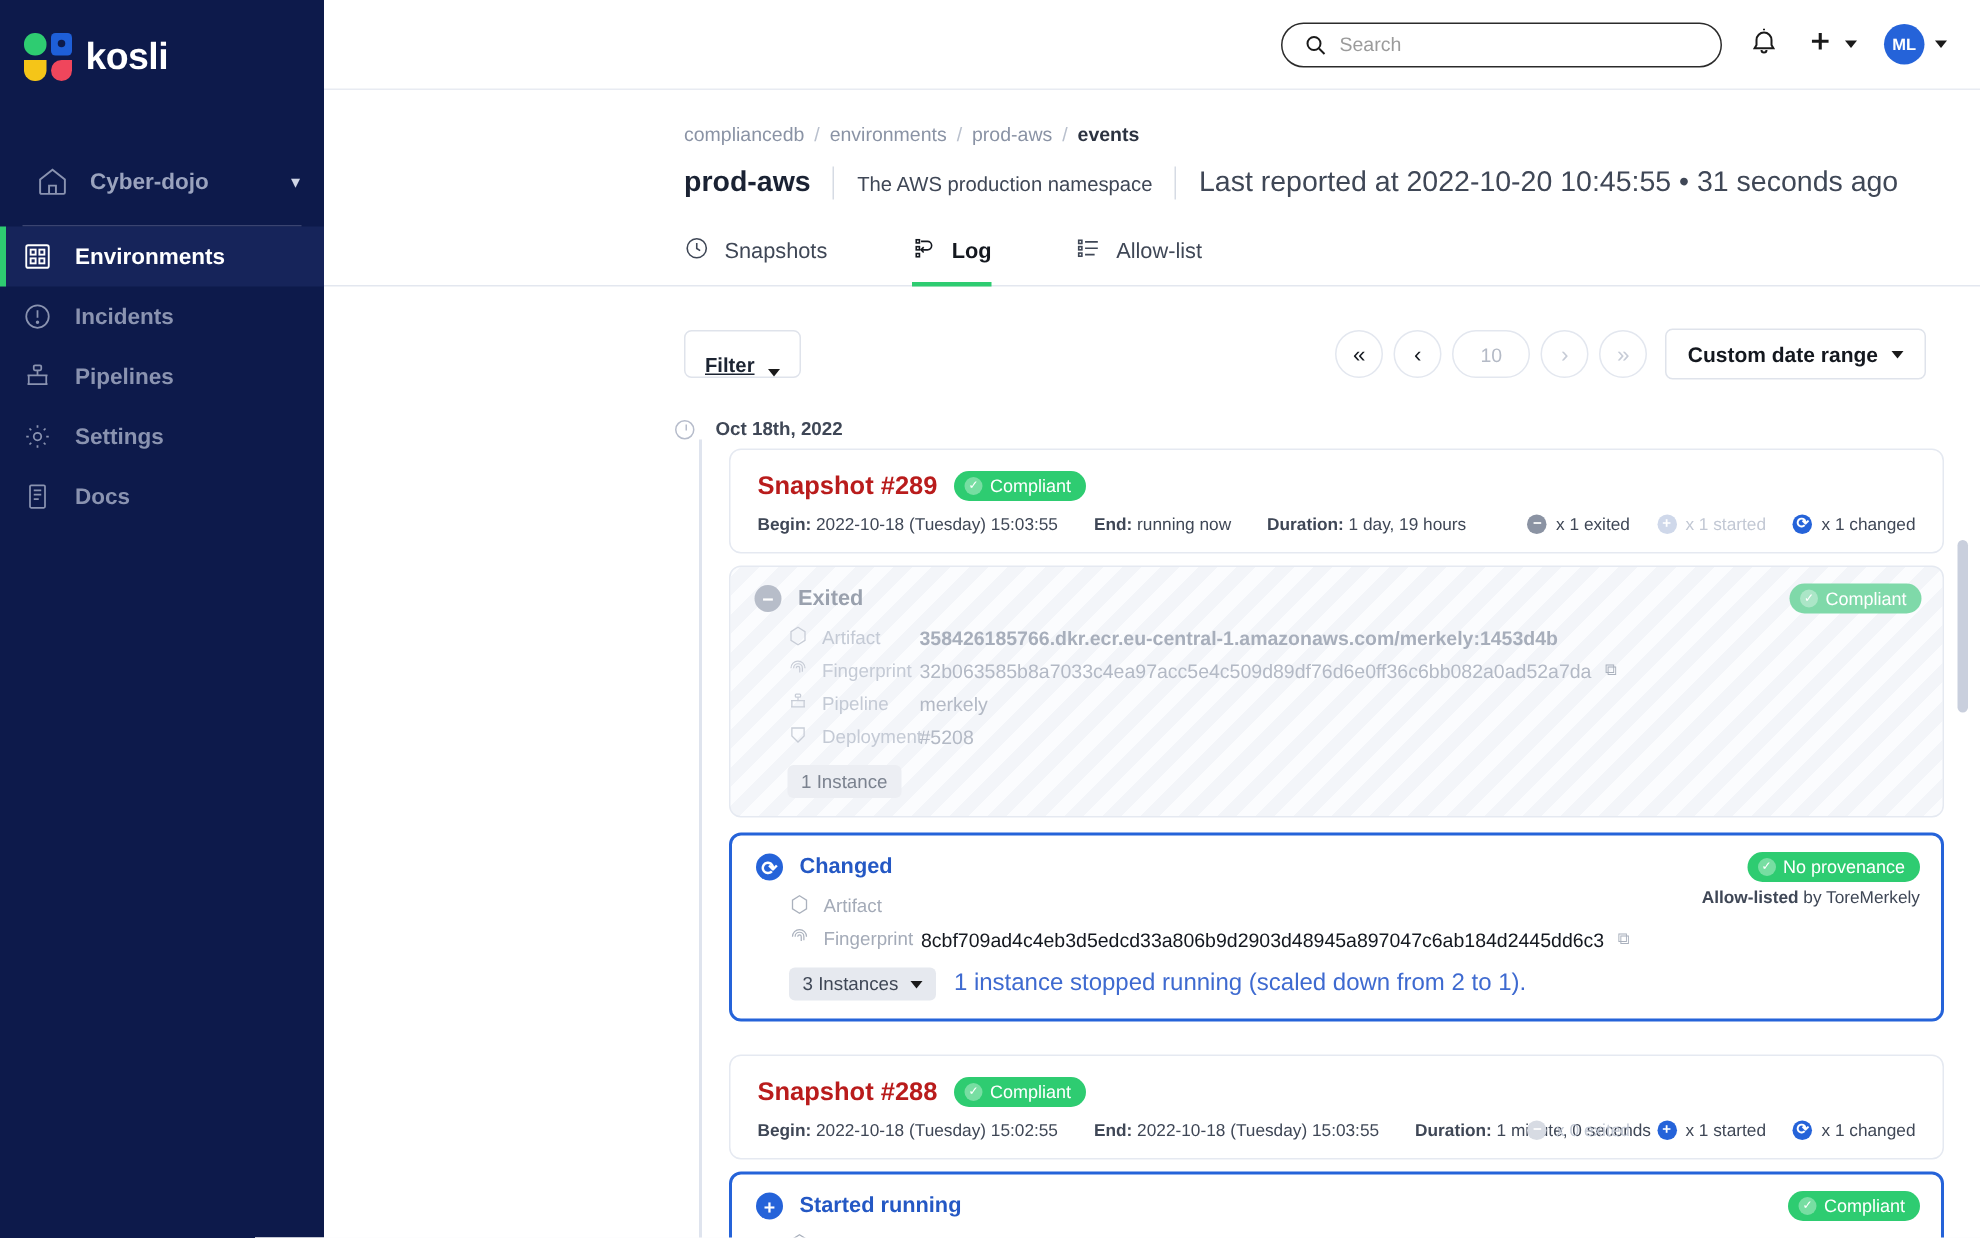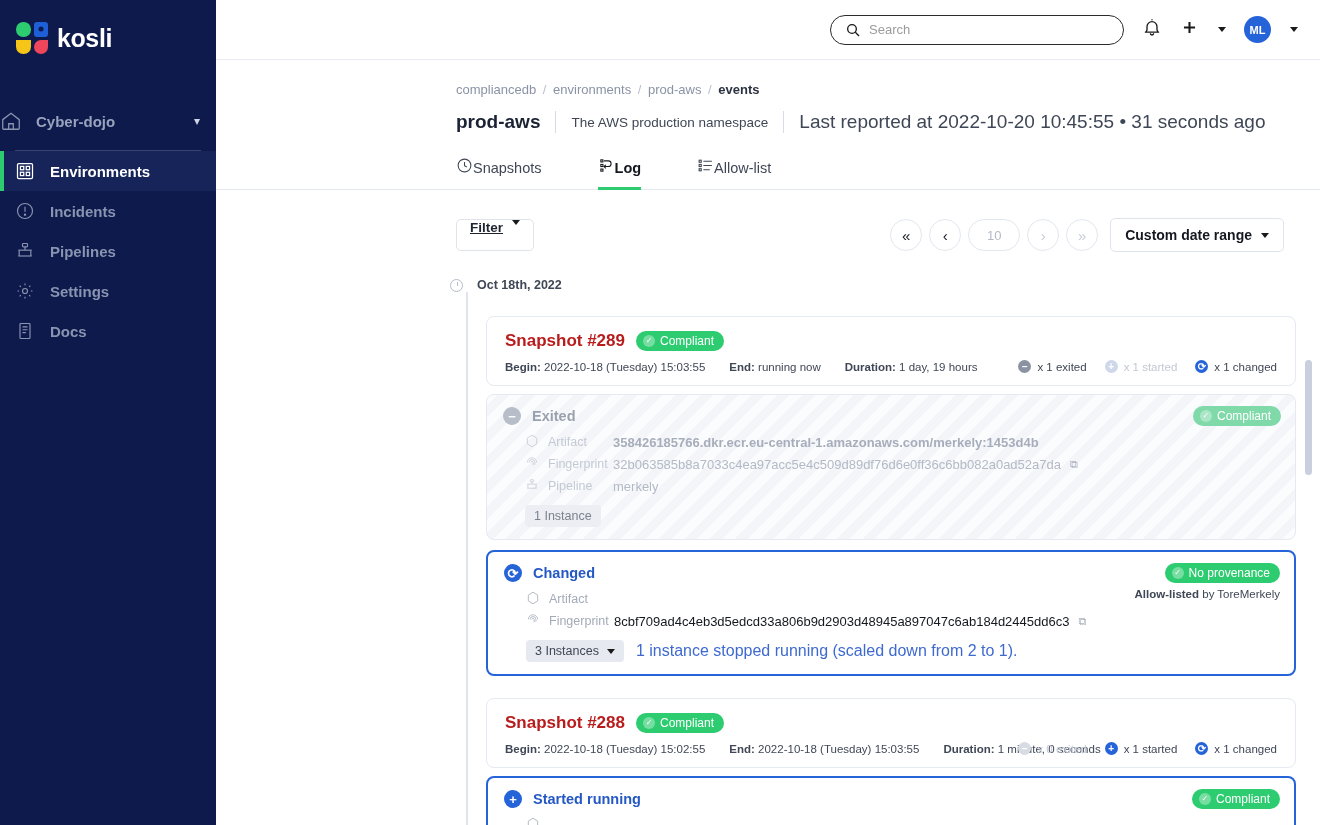--- a/index.html
+++ b/index.html
@@ -23,21 +23,21 @@
   .logo-mark { width: 32px; height: 32px; display: grid; grid-template-columns: 1fr 1fr; grid-template-rows: 1fr 1fr; gap: 3px; }
   .lg-a { background: #2ECC71; border-radius: 50%; }
   .lg-b { background: #1E5FD8; border-radius: 3px; position: relative; }
   .lg-b::after { content:""; position:absolute; left:50%; top:50%; width:5px; height:5px; background:#0D1A4B; border-radius:50%; transform:translate(-50%,-50%); }
   .lg-c { background: #F5C518; border-radius: 0 0 50% 50%; }
   .lg-d { background: #F0465C; border-radius: 50% 0 50% 50%; }
   .logo-text { font-size: 25px; font-weight: bold; letter-spacing: -0.4px; color: #fff; }
 
   .org-row {
     display: flex; align-items: center; gap: 14px;
-    height: 46px; margin-top: 38px; padding: 0 16px 0 0;
+    height: 46px; margin-top: 38px; padding: 0 16px 0 24px;
     position: relative;
   }
   .org-row .org-label { font-size: 15px; color: #9AA3BE; font-weight: 600; flex: 1; }
   .org-row .chev { color: #cfd5e6; font-size: 12px; }
   .org-divider { height: 1px; background: #3a4470; margin: 6px 15px 0 15px; }
 
   .nav-item {
     display: flex; align-items: center; gap: 14px;
     height: 40px; padding-left: 14px; position: relative;
     cursor: pointer;
@@ -58,21 +58,21 @@
     height: 60px; background: #fff; display: flex; align-items: center;
     justify-content: flex-end; padding-right: 22px; gap: 18px;
     border-bottom: 1px solid #e8ebf2;
   }
   .search-box {
     width: 294px; height: 30px; border: 1px solid #2b2b2b; border-radius: 18px;
     display: flex; align-items: center; gap: 8px; padding: 0 14px;
     background: #fff;
   }
   .search-box .ph { font-size: 13px; color: #9b9b9b; }
-  .icon-btn { display:flex; align-items:center; gap:19px; cursor:pointer; }
+  .icon-btn { display:flex; align-items:center; gap:7px; cursor:pointer; }
   .caret { width:0;height:0;border-left:4px solid transparent;border-right:4px solid transparent;border-top:5px solid #1a1a1a; }
   .avatar {
     width: 27px; height: 27px; border-radius: 50%; background: #2563D9;
     color: #fff; font-size: 11px; font-weight: bold; display:flex; align-items:center; justify-content:center;
   }
 
   .content { padding: 0 0 0 0; height: 765px; position: relative; background:#f5f7fb; }
   .page-card {
     margin: 0; background: #fff; min-height: 765px; position: relative;
   }
@@ -82,43 +82,43 @@
   .breadcrumb .crumb { color: #8a93a5; cursor:pointer; }
   .breadcrumb .crumb.current { color: #2b3240; font-weight: bold; }
 
   .title-row { display: flex; align-items: center; padding: 14px 0 0 240px; }
   .env-title { font-size: 19px; font-weight: bold; color: #1a2233; }
   .vsep { width:1px; height:22px; background:#d6dbe4; margin: 0 15px; }
   .env-desc { font-size: 13.5px; color: #3f4756; }
   .env-meta { font-size: 19px; color: #3f4756; }
 
   .tabs { display: flex; gap: 0; padding-left: 240px; margin-top: 16px; border-bottom: 1px solid #e3e7ef; }
-  .tab { display: flex; align-items: center; padding: 8px 26px 11px 0; margin-right: 30px; cursor:pointer; position: relative; }
+  .tab { display: flex; align-items: center; gap: 10px; padding: 8px 26px 11px 0; margin-right: 30px; cursor:pointer; position: relative; }
   .tab .tab-label { font-size: 14.5px; color: #3f4756; }
   .tab.active .tab-label { font-weight: bold; color: #14181f; }
   .tab.active::after { content:""; position:absolute; left:0; right:26px; bottom:-1px; height:3px; background:#2ECC71; }
 
   .toolbar { display:flex; align-items:center; justify-content:space-between; padding: 28px 36px 0 240px; }
   .filter-btn {
     height: 32px; border:1px solid #dfe3eb; border-radius:5px; background:#fff;
-    display:flex; align-items:flex-start; gap:9px; padding: 0 13px; font-size:13.5px; color:#1c2432; font-weight:600; cursor:pointer;text-decoration:underline;
+    display:flex; align-items:flex-end; gap:9px; padding: 0 13px; font-size:13.5px; color:#1c2432; font-weight:600; cursor:pointer;text-decoration:underline;
   }
   .pager { display:flex; align-items:center; gap:7px; }
   .pg-btn { width:32px;height:32px;border-radius:50%;border:1px solid #e3e7ef;background:#fff;display:flex;align-items:center;justify-content:center;font-size:15px;color:#14181f;cursor:pointer; }
   .pg-btn.disabled { color:#c6cbd6; }
   .pg-num { width:52px;height:32px;border-radius:16px;border:1px solid #e3e7ef;background:#fff;display:flex;align-items:center;justify-content:center;font-size:13px;color:#b4bac6; }
   .date-btn {
     height:34px;border:1px solid #dfe3eb;border-radius:5px;background:#fff;display:flex;align-items:center;gap:9px;
     padding:0 14px;font-size:14px;font-weight:bold;color:#14181f;cursor:pointer;margin-left:12px;
   }
 
   
   .timeline { position: relative; margin-top: 26px; padding-left: 240px; padding-right: 24px; }
   .tl-rail { position:absolute; left:250px; top:14px; bottom:0; width:2px; background:#dfe4ee; }
-  .tl-date { display:flex; align-items:flex-end; gap:14px; margin-bottom: 24px; position:relative; }
+  .tl-date { display:flex; align-items:flex-end; gap:14px; margin-bottom: 6px; position:relative; }
   .tl-dot { width:13px;height:13px;border-radius:50%;border:1.5px solid #b6bccb; background:#fff; position:relative; z-index:2; margin-left:-6px; }
   .tl-dot::after { content:""; position:absolute; left:50%; top:2px; width:1px; height:4px; background:#b6bccb; }
   .tl-date-label { font-size:12.5px; font-weight:bold; color:#3f4756; }
 
   .cards { margin-left: 30px; }
 
   .snap-card {
     border:1px solid #e5e9f1; border-radius:8px; background:#fff; padding:14px 18px 12px 18px;
     margin-bottom: 8px; position: relative;
   }
@@ -465,20 +465,31 @@
                     <span>
                       <svg width="14" height="14" viewBox="0 0 24 24" fill="none" stroke="#c8cdd7" stroke-width="1.5">
                           <rect x="9" y="3" width="6" height="3.5" rx="1"></rect>
                           <path d="M12 6.5v4M4 10.5h16M5 10.5v7M19 10.5v7M4 17.5h16"></path>
                         </svg>
                     </span>
                     <span>Pipeline</span>
                   </span>
                   <span class="rval dim">merkely</span>
                 </div>
+                <div class="row">
+                  <span class="rlabel dim">
+                    <span>
+                      <svg width="14" height="14" viewBox="0 0 24 24" fill="none" stroke="#c8cdd7" stroke-width="1.5">
+                          <path d="M5 4h14v9l-7 7-7-7z"></path>
+                        </svg>
+                    </span>
+                    <span>Deployment</span>
+                  </span>
+                  <span class="rval dim">#5208</span>
+                </div>
               </div>
               <div class="inst-row">
                 <span class="inst-pill plain">1 Instance</span>
               </div>
             </div>
 
             <div class="event-card active">
               <div class="ev-head">
                 <span class="ev-icon chg">⟳</span>
                 <span class="ev-title blue">Changed</span>

